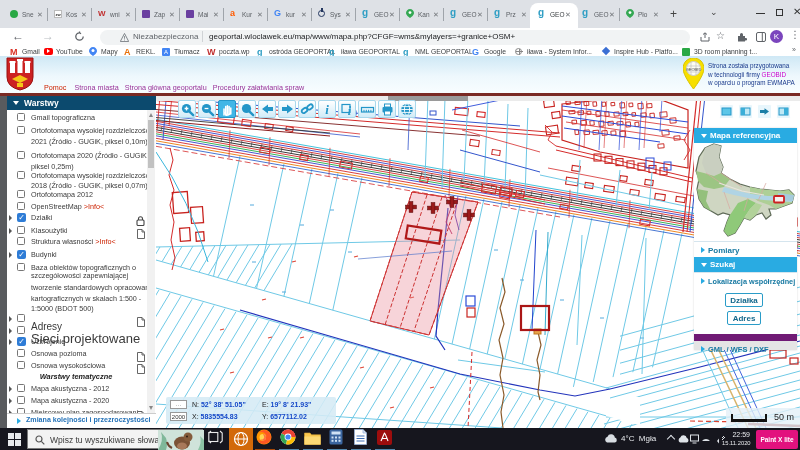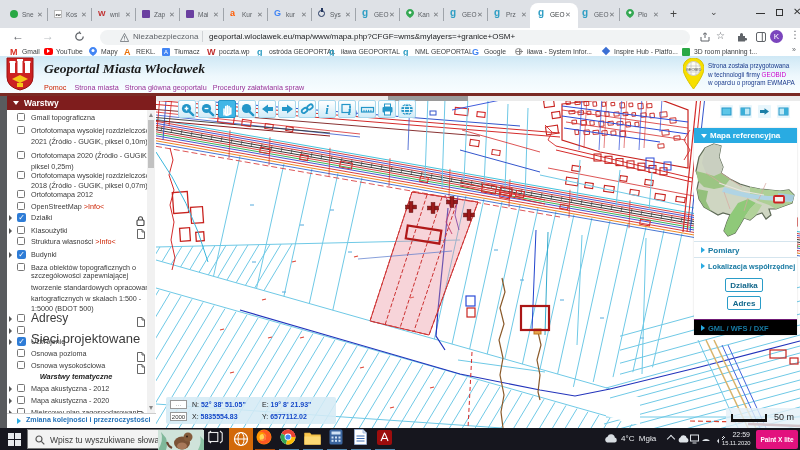--- a/index.html
+++ b/index.html
@@ -611,34 +611,33 @@
         <path d="M1,1 L27,1 L27,20 Q27,30 14,33 Q1,30 1,20 Z" fill="#cc2222" stroke="#991111"></path>
         <rect x="4" y="6" width="5" height="10" fill="#fff"></rect>
         <rect x="11.5" y="4" width="5" height="12" fill="#fff"></rect>
         <rect x="19" y="6" width="5" height="10" fill="#fff"></rect>
         <rect x="3.5" y="4" width="6" height="2" fill="#fff"></rect>
         <rect x="11" y="2" width="6" height="2" fill="#fff"></rect>
         <rect x="18.5" y="4" width="6" height="2" fill="#fff"></rect>
         <path d="M6,22 L14,18 L22,22 L14,26 Z" fill="#f5c518"></path>
         <rect x="11" y="26" width="6" height="4" fill="#f5c518"></rect>
       </svg>
-      <div style="position:absolute;left:44px;top:5px;font-family:'Liberation Serif',serif;font-style:italic;font-weight:bold;font-size:13.5px;color:#1a1a1a">Geoportal Miasta Włocławek</div>
       <div style="position:absolute;left:44px;top:27px;font-size:7.2px;color:#993399"><span style="color:#cc2200">Pomoc</span>&nbsp;&nbsp;&nbsp;&nbsp;<span>Strona miasta</span>&nbsp;&nbsp;&nbsp;<span>Strona główna geoportalu</span>&nbsp;&nbsp;&nbsp;<span>Procedury załatwiania spraw</span></div>
       <svg style="position:absolute;left:683px;top:2px" width="21" height="32" viewBox="0 0 21 32">
         <path d="M10.5,0 C16.5,0 21,4.5 21,10.5 C21,17.5 10.5,31 10.5,31 C10.5,31 0,17.5 0,10.5 C0,4.5 4.5,0 10.5,0" fill="#f7df00" stroke="#d8c300"></path>
         <circle cx="10.5" cy="10.5" r="7" fill="#fdfdf2" stroke="#ccc"></circle>
         <path d="M4,8 L17,8 M4,11 L17,11 M4,14 L17,14 M8,4 L8,17 M13,4 L13,17" stroke="#bbb" stroke-width="0.6"></path>
         <text x="10.5" y="12.5" font-size="4" text-anchor="middle" fill="#555" font-family="Liberation Sans">GEOBID</text>
       </svg>
       <div style="position:absolute;left:708px;top:6px;width:90px;font-size:6.3px;line-height:8.5px;color:#1a3a8c">Strona została przygotowana<br>w technologii firmy <span style="color:#cc00cc">GEOBID</span><br>w oparciu o program EWMAPA</div>
     </div>
     <div style="position:absolute;left:0;top:93px;width:800px;height:3px;background:#7a2a24"></div>
     <div style="position:absolute;left:0;top:96px;width:156px;height:332px;background:#fff;overflow:hidden">
       <div style="position:absolute;left:0;top:0;width:7px;height:332px;background:#595b5e"></div>
-      <div style="position:absolute;left:7px;top:0;width:149px;height:14px;background:#7f1d1d">
+      <div style="position:absolute;left:7px;top:0;width:149px;height:14px;background:#0c4a6e">
         <div style="position:absolute;left:6px;top:5px;width:0;height:0;border-top:4px solid #fff;border-left:3.5px solid transparent;border-right:3.5px solid transparent"></div>
         <div style="position:absolute;left:17px;top:2px;font-size:8.5px;font-weight:bold;color:#fff">Warstwy</div>
       </div>
       <div style="position:absolute;left:7px;top:14px;width:149px;height:303px;background:#fff;overflow:hidden">
         <div style="position:absolute;left:10px;top:3px;width:8px;height:8px;background:#fff;border:1px solid #767676;border-radius:1.5px"></div>
         <div style="position:absolute;left:24px;top:3px;font-size:7.2px;line-height:9px;color:#3a3a3a;white-space:nowrap">Gmail topograficzna</div>
         <div style="position:absolute;left:10px;top:16px;width:8px;height:8px;background:#fff;border:1px solid #767676;border-radius:1.5px"></div>
         <div style="position:absolute;left:24px;top:16px;font-size:7.2px;line-height:9px;color:#3a3a3a;white-space:nowrap">Ortofotomapa wysokiej rozdzielczości</div>
         <div style="position:absolute;left:24px;top:27px;font-size:7.2px;line-height:9px;color:#3a3a3a;white-space:nowrap">2021 (Źródło - GUGiK, piksel 0,10m)</div>
         <div style="position:absolute;left:10px;top:41px;width:8px;height:8px;background:#fff;border:1px solid #767676;border-radius:1.5px"></div>
@@ -671,21 +670,21 @@
         <div style="position:absolute;left:10px;top:140px;width:9px;height:9px;background:#2e7cd6;border-radius:2px;color:#fff;font-size:8px;line-height:9px;text-align:center">✓</div>
         <div style="position:absolute;left:24px;top:140px;font-size:7.2px;line-height:9px;color:#3a3a3a;white-space:nowrap">Budynki</div>
         <div style="position:absolute;left:10px;top:153px;width:8px;height:8px;background:#fff;border:1px solid #767676;border-radius:1.5px"></div>
         <div style="position:absolute;left:24px;top:153px;font-size:7.2px;line-height:9px;color:#3a3a3a;white-space:nowrap">Baza obiektów topograficznych o</div>
         <div style="position:absolute;left:24px;top:161px;font-size:7.2px;line-height:9px;color:#3a3a3a;white-space:nowrap">szczegółowości zapewniającej</div>
         <div style="position:absolute;left:24px;top:173px;font-size:7.2px;line-height:9px;color:#3a3a3a;white-space:nowrap">tworzenie standardowych opracowań</div>
         <div style="position:absolute;left:24px;top:184px;font-size:7.2px;line-height:9px;color:#3a3a3a;white-space:nowrap">kartograficznych w skalach 1:500 -</div>
         <div style="position:absolute;left:24px;top:194px;font-size:7.2px;line-height:9px;color:#3a3a3a;white-space:nowrap">1:5000 (BDOT 500)</div>
         <div style="position:absolute;left:2px;top:205.5px;width:0;height:0;border-left:3.5px solid #555;border-top:3px solid transparent;border-bottom:3px solid transparent"></div>
         <div style="position:absolute;left:10px;top:204px;width:8px;height:8px;background:#fff;border:1px solid #767676;border-radius:1.5px"></div>
-        <div style="position:absolute;left:24px;top:204px;font-size:12px;line-height:9px;color:#3a3a3a;white-space:nowrap">Adresy</div>
+        <div style="position:absolute;left:24px;top:212px;font-size:10px;line-height:9px;color:#3a3a3a;white-space:nowrap">Adresy</div>
         <div style="position:absolute;left:130px;top:203px"><svg width="8" height="10" viewBox="0 0 8 10">
             <path d="M0.5,0.5 L5,0.5 L7.5,3 L7.5,9.5 L0.5,9.5 Z" fill="#fff" stroke="#555" stroke-width="0.9"></path>
             <path d="M5,0.5 L5,3 L7.5,3" fill="none" stroke="#555" stroke-width="0.9"></path>
           </svg></div>
         <div style="position:absolute;left:2px;top:217.5px;width:0;height:0;border-left:3.5px solid #555;border-top:3px solid transparent;border-bottom:3px solid transparent"></div>
         <div style="position:absolute;left:10px;top:216px;width:8px;height:8px;background:#fff;border:1px solid #767676;border-radius:1.5px"></div>
         <div style="position:absolute;left:24px;top:224px;font-size:13px;line-height:9px;color:#3a3a3a;white-space:nowrap">Sieci projektowane</div>
         <div style="position:absolute;left:2px;top:228.5px;width:0;height:0;border-left:3.5px solid #555;border-top:3px solid transparent;border-bottom:3px solid transparent"></div>
         <div style="position:absolute;left:10px;top:227px;width:9px;height:9px;background:#2e7cd6;border-radius:2px;color:#fff;font-size:8px;line-height:9px;text-align:center">✓</div>
         <div style="position:absolute;left:24px;top:227px;font-size:7.2px;line-height:9px;color:#3a3a3a;white-space:nowrap">Uzbrojenie</div>
@@ -845,29 +844,33 @@
           <path d="M30,44 L44,48 L58,51 L74,53 L88,53 L98,54 L98,59 L84,58 L70,57 L54,55 L40,52 L28,49 Z" fill="#b0d4e4"></path>
           <path d="M84,50 L100,52 L99,58 L84,57 Z" fill="#a5cbdd"></path>
           <path d="M12,30 L30,42 M30,49 L36,66 M54,55 L50,68 M64,58 L72,40 M27,30 L48,44" stroke="#d9a8a0" stroke-width="0.7" fill="none"></path>
           <path d="M25,40 L48,48 L70,52" stroke="#e8e4de" stroke-width="1.2" fill="none"></path>
           <rect x="80" y="53" width="10" height="6.5" rx="1" fill="#f8f0f0" stroke="#cc2222" stroke-width="1.8"></rect>
         </svg></div>
       <div style="position:relative;width:103px;height:16px;background:#fff;border-top:1px solid #d5e5ee">
         <div style="position:absolute;left:7px;top:5px;width:0;height:0;border-left:4px solid #29abe2;border-top:3.5px solid transparent;border-bottom:3.5px solid transparent"></div>
         <div style="position:absolute;left:14px;top:3.5px;font-size:8px;font-weight:bold;color:#1779a2;white-space:nowrap">Pomiary</div>
       </div>
+      <div style="position:relative;width:103px;height:15px;background:#29abe2">
+        <div style="position:absolute;left:7px;top:6px;width:0;height:0;border-top:4px solid #fff;border-left:3.5px solid transparent;border-right:3.5px solid transparent"></div>
+        <div style="position:absolute;left:16px;top:3px;font-size:8px;font-weight:bold;color:#fff">Szukaj</div>
+      </div>
       <div style="position:relative;width:103px;height:16px;background:#fff;border-top:1px solid #d5e5ee">
         <div style="position:absolute;left:7px;top:5px;width:0;height:0;border-left:4px solid #29abe2;border-top:3.5px solid transparent;border-bottom:3.5px solid transparent"></div>
         <div style="position:absolute;left:14px;top:3.5px;font-size:7.3px;font-weight:bold;color:#1779a2;white-space:nowrap">Lokalizacja współrzędnej</div>
       </div>
       <div style="position:relative;width:103px;height:46px;background:#fff">
         <div style="position:absolute;left:31px;top:5px;width:38px;height:14px;border:1px solid #2a9cc8;border-radius:2px;background:#fff;text-align:center;font-size:8px;font-weight:bold;color:#14688c;line-height:14px">Działka</div>
         <div style="position:absolute;left:33px;top:23px;width:34px;height:14px;border:1px solid #2a9cc8;border-radius:2px;background:#fff;text-align:center;font-size:8px;font-weight:bold;color:#14688c;line-height:14px">Adres</div>
       </div>
-      <div style="position:relative;width:103px;height:16px;background:#000000;border-top:1px solid #701a75">
+      <div style="position:relative;width:103px;height:16px;background:#e5e5e5;border-top:7px solid #701a75">
         <div style="position:absolute;left:7px;top:5px;width:0;height:0;border-left:4px solid #29abe2;border-top:3.5px solid transparent;border-bottom:3.5px solid transparent"></div>
         <div style="position:absolute;left:14px;top:3.5px;font-size:7.5px;font-weight:bold;color:#1779a2;white-space:nowrap">GML / WFS / DXF</div>
       </div>
     </div>
     <div style="position:absolute;left:166px;top:397px;width:170px;height:27px;background:rgba(213,234,245,0.88);border-radius:2px;font-size:7px;color:#222">
       <div style="position:absolute;left:4px;top:3px;width:17px;height:9px;background:#fff;border:1px solid #999;font-size:6px;text-align:center;line-height:8px;color:#555">···</div>
       <div style="position:absolute;left:26px;top:4px">N: <span style="color:#1448c8;font-weight:bold">52° 38' 51.05"</span></div>
       <div style="position:absolute;left:96px;top:4px">E: <span style="color:#1448c8;font-weight:bold">19° 8' 21.93"</span></div>
       <div style="position:absolute;left:4px;top:14.5px;width:17px;height:9px;background:#fff;border:1px solid #999;font-size:6px;text-align:center;line-height:9px;color:#333">2000</div>
       <div style="position:absolute;left:26px;top:15.5px">X: <span style="color:#1448c8;font-weight:bold">5835554.83</span></div>

